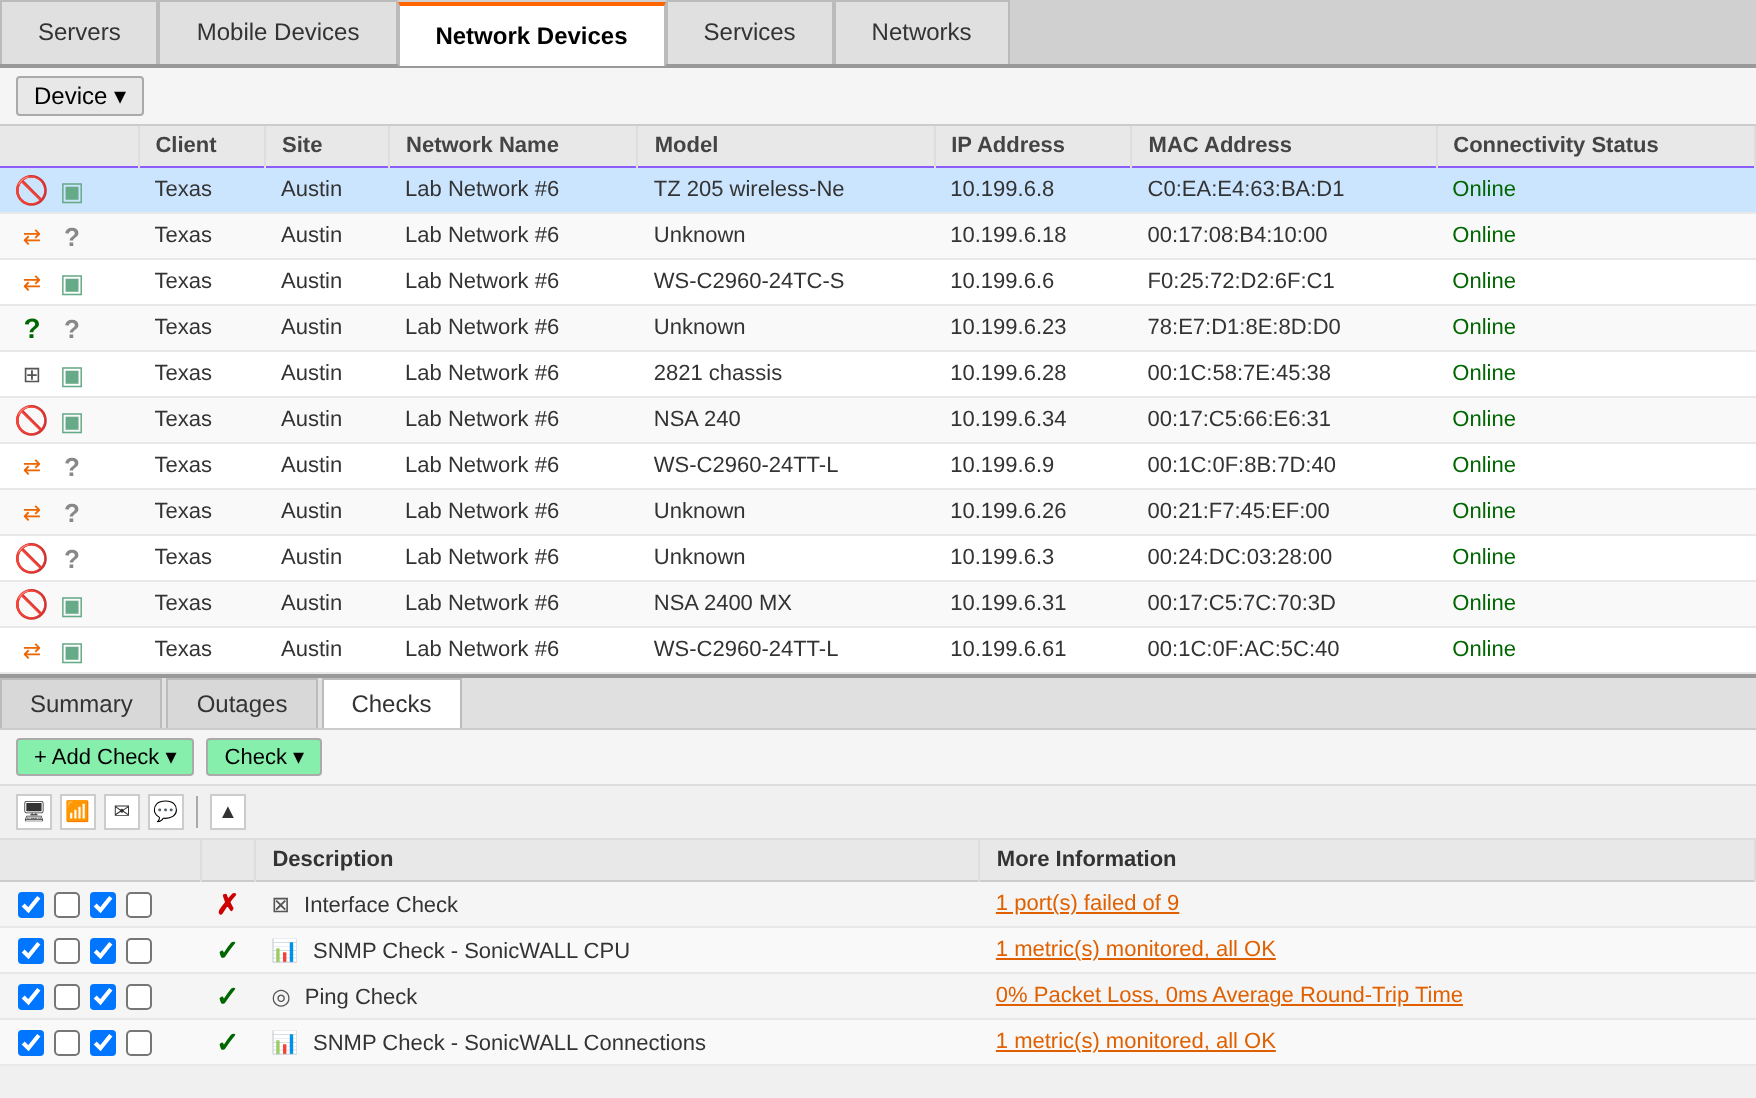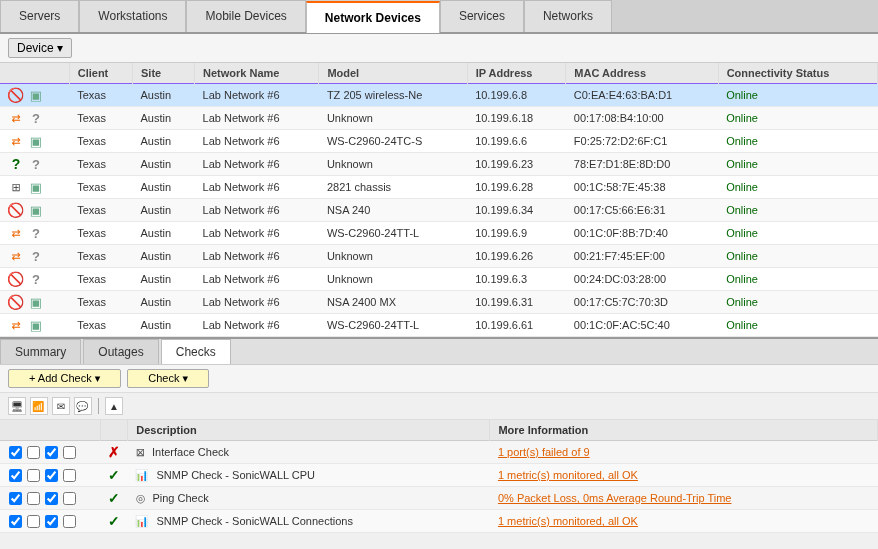--- a/index.html
+++ b/index.html
@@ -129,23 +129,23 @@
     .checks-toolbar {
       padding: 4px 8px;
       display: flex;
       align-items: center;
       gap: 6px;
       border-bottom: 1px solid #ddd;
       background: #f5f5f5;
     }
     .checks-toolbar button {
       font-size: 11px;
-      padding: 2px 20px;
+      padding: 2px 8px;
       border: 1px solid #aaa;
-      background: #fef9c3;
+      background: #86efac;
       cursor: pointer;
       border-radius: 2px;
     }
 
     
     .checks-icon-row {
       display: flex;
       align-items: center;
       gap: 4px;
       padding: 4px 8px;
@@ -198,21 +198,20 @@
     .check-status-x { color: #c00; font-weight: bold; font-size: 14px; }
     .check-status-ok { color: #060; font-weight: bold; font-size: 14px; }
     .link-orange { color: #e06000; text-decoration: underline; cursor: pointer; }
     .checks-desc-icon { color: #555; font-size: 11px; margin-right: 4px; }
   </style>
 </head>
 <body>
 
 <div class="tabs">
   <div class="tab">Servers</div>
-  <div class="tab">Workstations</div>
   <div class="tab">Mobile Devices</div>
   <div class="tab active">Network Devices</div>
   <div class="tab">Services</div>
   <div class="tab">Networks</div>
 </div>
 
 <div class="toolbar">
   <button class="device-btn">Device ▾</button>
 </div>
 

